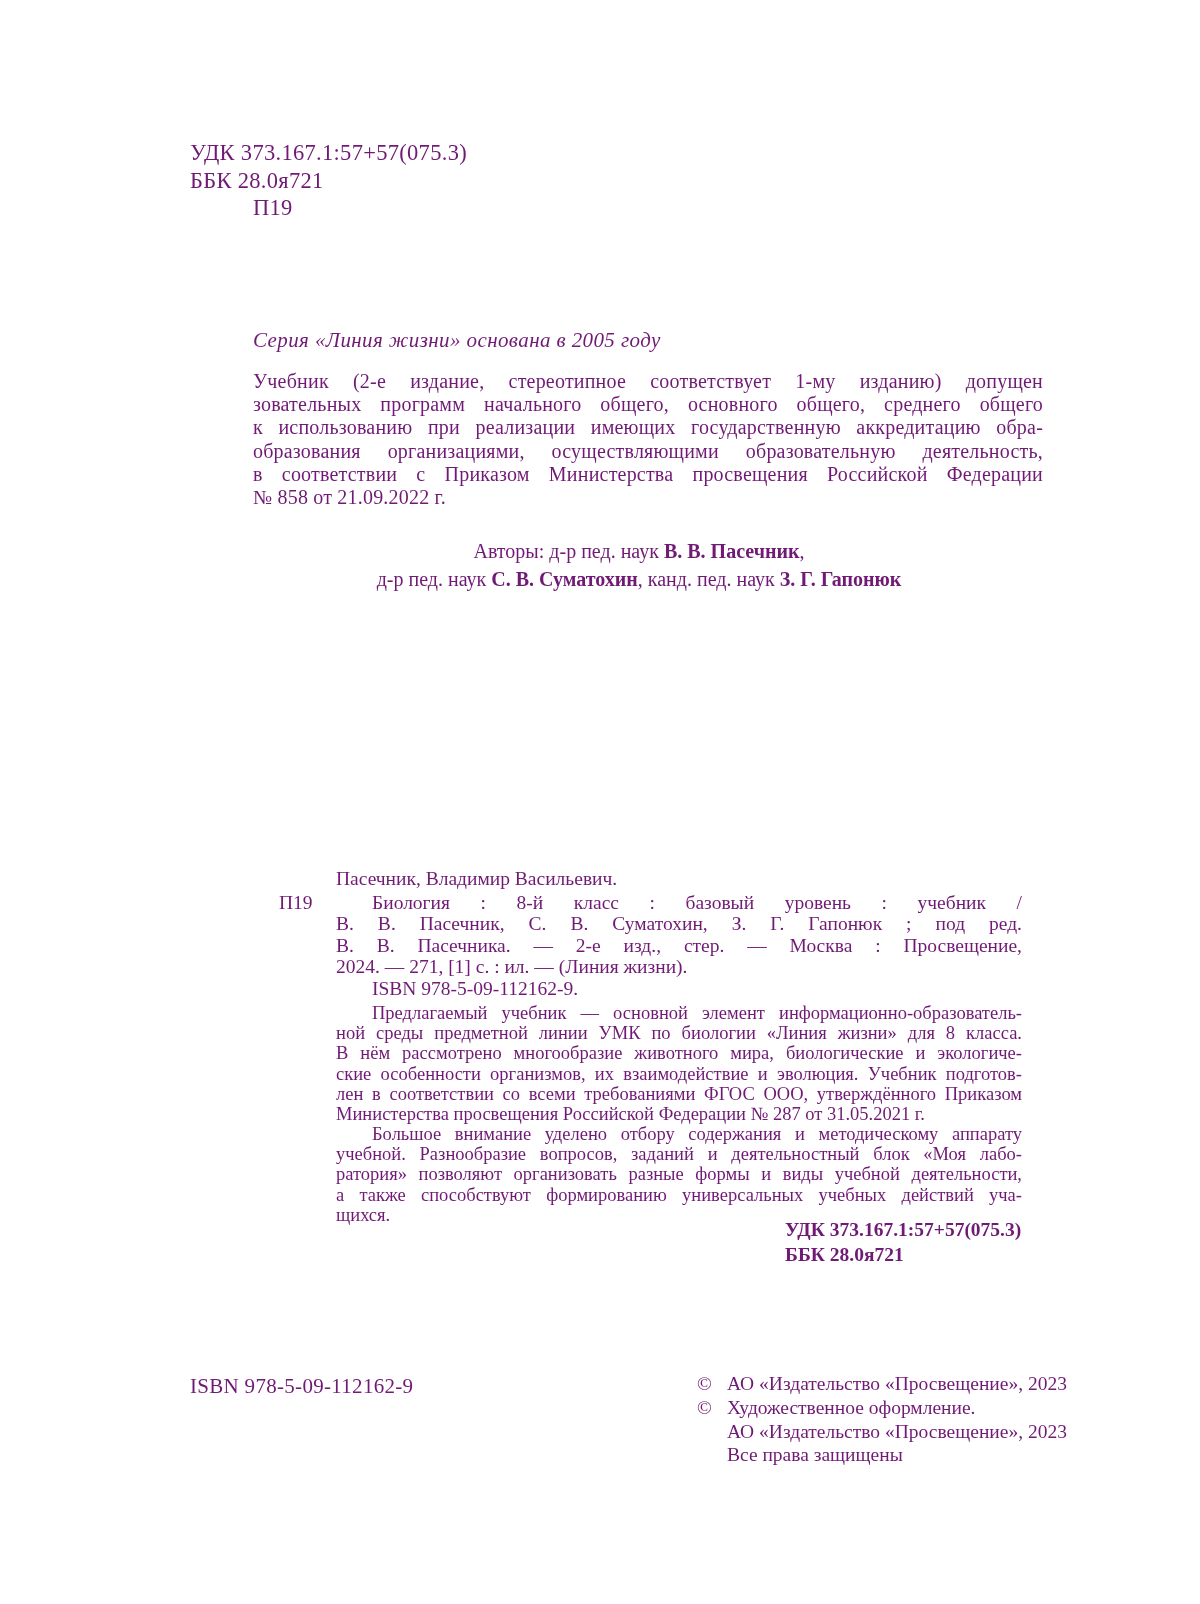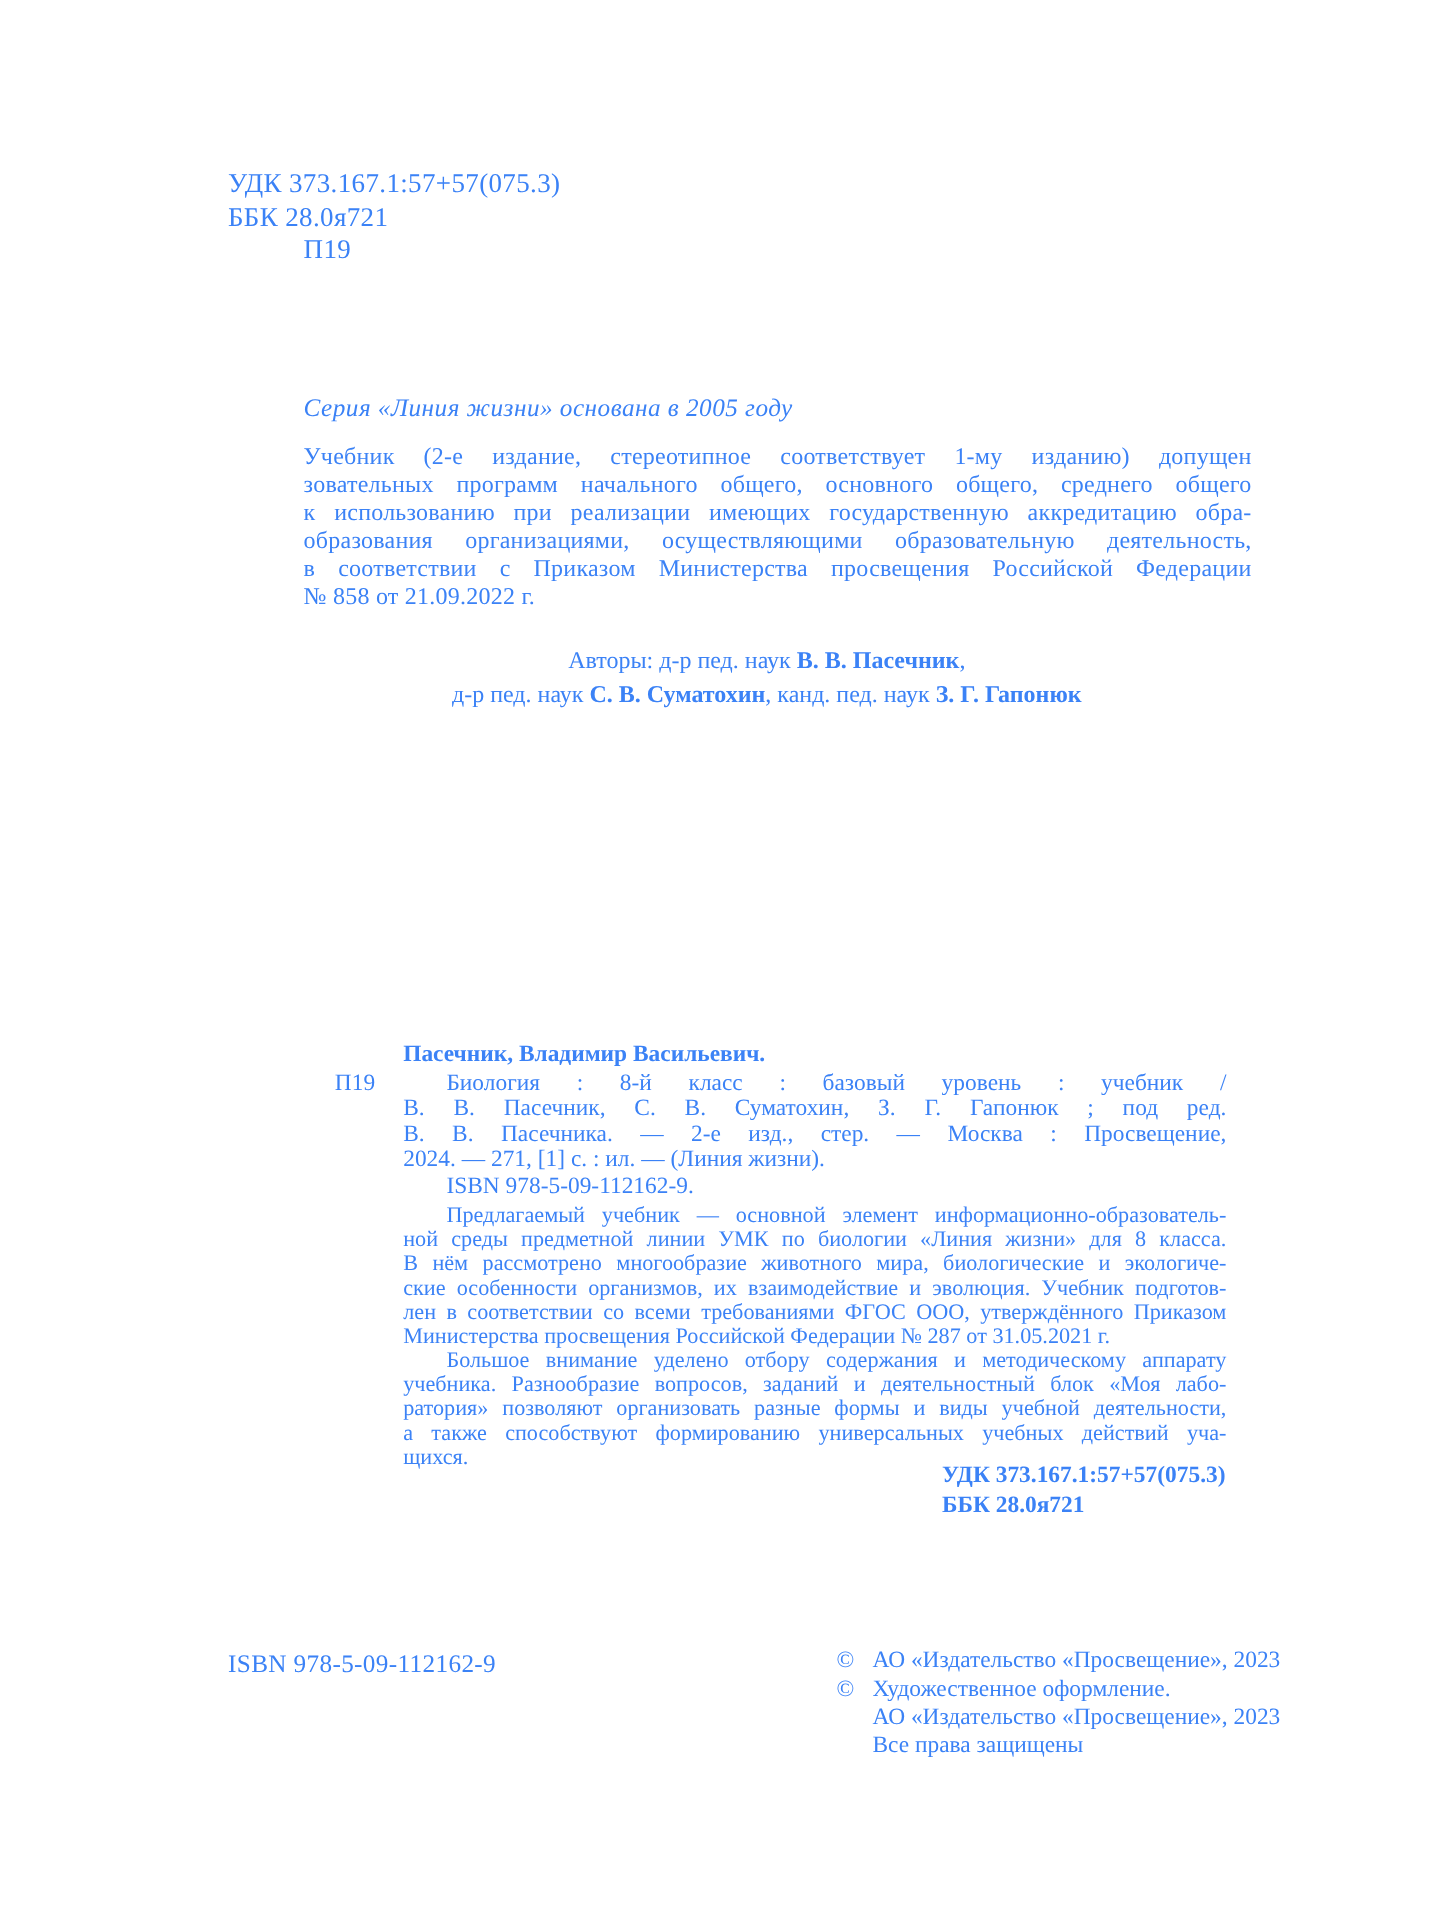--- a/index.html
+++ b/index.html
@@ -1,39 +1,39 @@
 <!DOCTYPE html>
 <html lang="ru"><head>
 <meta charset="utf-8">
 <style>
   html,body{margin:0;padding:0;background:#ffffff;}
   .page{
     position:relative;
     width:1200px;height:1604px;
     background:#ffffff;
-    color:#3b82f6;
+    color:#701a75;
     font-family:"Liberation Serif","DejaVu Serif",serif;
     overflow:hidden;
   }
   
   #top-codes{position:absolute;left:190px;top:139px;font-size:22.5px;line-height:27.5px;letter-spacing:0.3px;}
   #top-codes .sign{padding-left:63px;}
   
   #series-note{position:absolute;left:253px;top:328px;width:772px;font-style:italic;font-size:21px;letter-spacing:0.4px;}
   
   #admission{position:absolute;left:253px;top:370px;width:790px;font-size:20px;line-height:23.2px;letter-spacing:0.2px;}
   .jline{text-align:justify;text-align-last:justify;}
   .lline{text-align:left;font-family:Liberation Serif, serif;}
   
   #authors{position:absolute;left:253px;top:538px;width:772px;text-align:center;font-size:20px;line-height:27.5px;}
   .b{font-weight:bold;}
   
   #catalog-code{position:absolute;left:279px;top:892px;font-size:19.5px;}
   #catalog{position:absolute;left:336px;top:868px;width:686px;font-size:19.5px;line-height:21.6px;}
-  .card-heading{font-weight:bold;margin-bottom:2px;}
+  .card-heading{font-weight:normal;margin-bottom:2px;}
   .indent{padding-left:36px;}
   
   #annotation1{position:absolute;left:336px;top:1003px;width:686px;font-size:18.5px;line-height:20.2px;}
   #annotation2{position:absolute;left:336px;top:1124px;width:686px;font-size:18.5px;line-height:20.2px;}
   
   #ann-codes{position:absolute;left:785px;top:1217px;font-size:19.5px;line-height:25px;font-weight:bold;}
   
   #footer-isbn{position:absolute;left:190px;top:1374px;font-size:21px;font-weight:normal;letter-spacing:0.3px;}
   #copyright{position:absolute;left:697px;top:1372px;font-size:19.5px;line-height:23.8px;}
   .c-row{display:flex;}
@@ -82,21 +82,21 @@
     <div class="jline indent">Предлагаемый учебник — основной элемент информационно-образователь-</div>
     <div class="jline">ной среды предметной линии УМК по биологии «Линия жизни» для 8 класса.</div>
     <div class="jline">В нём рассмотрено многообразие животного мира, биологические и экологиче-</div>
     <div class="jline">ские особенности организмов, их взаимодействие и эволюция. Учебник подготов-</div>
     <div class="jline">лен в соответствии со всеми требованиями ФГОС ООО, утверждённого Приказом</div>
     <div class="lline">Министерства просвещения Российской Федерации № 287 от 31.05.2021 г.</div>
   </div>
 
   <div id="annotation2">
     <div class="jline indent">Большое внимание уделено отбору содержания и методическому аппарату</div>
-    <div class="jline">учебника. Разнообразие вопросов, заданий и деятельностный блок «Моя лабо-</div>
+    <div class="jline">учебной. Разнообразие вопросов, заданий и деятельностный блок «Моя лабо-</div>
     <div class="jline">ратория» позволяют организовать разные формы и виды учебной деятельности,</div>
     <div class="jline">а также способствуют формированию универсальных учебных действий уча-</div>
     <div class="lline">щихся.</div>
   </div>
 
   <div id="ann-codes">
     <div>УДК 373.167.1:57+57(075.3)</div>
     <div>ББК 28.0я721</div>
   </div>
 

